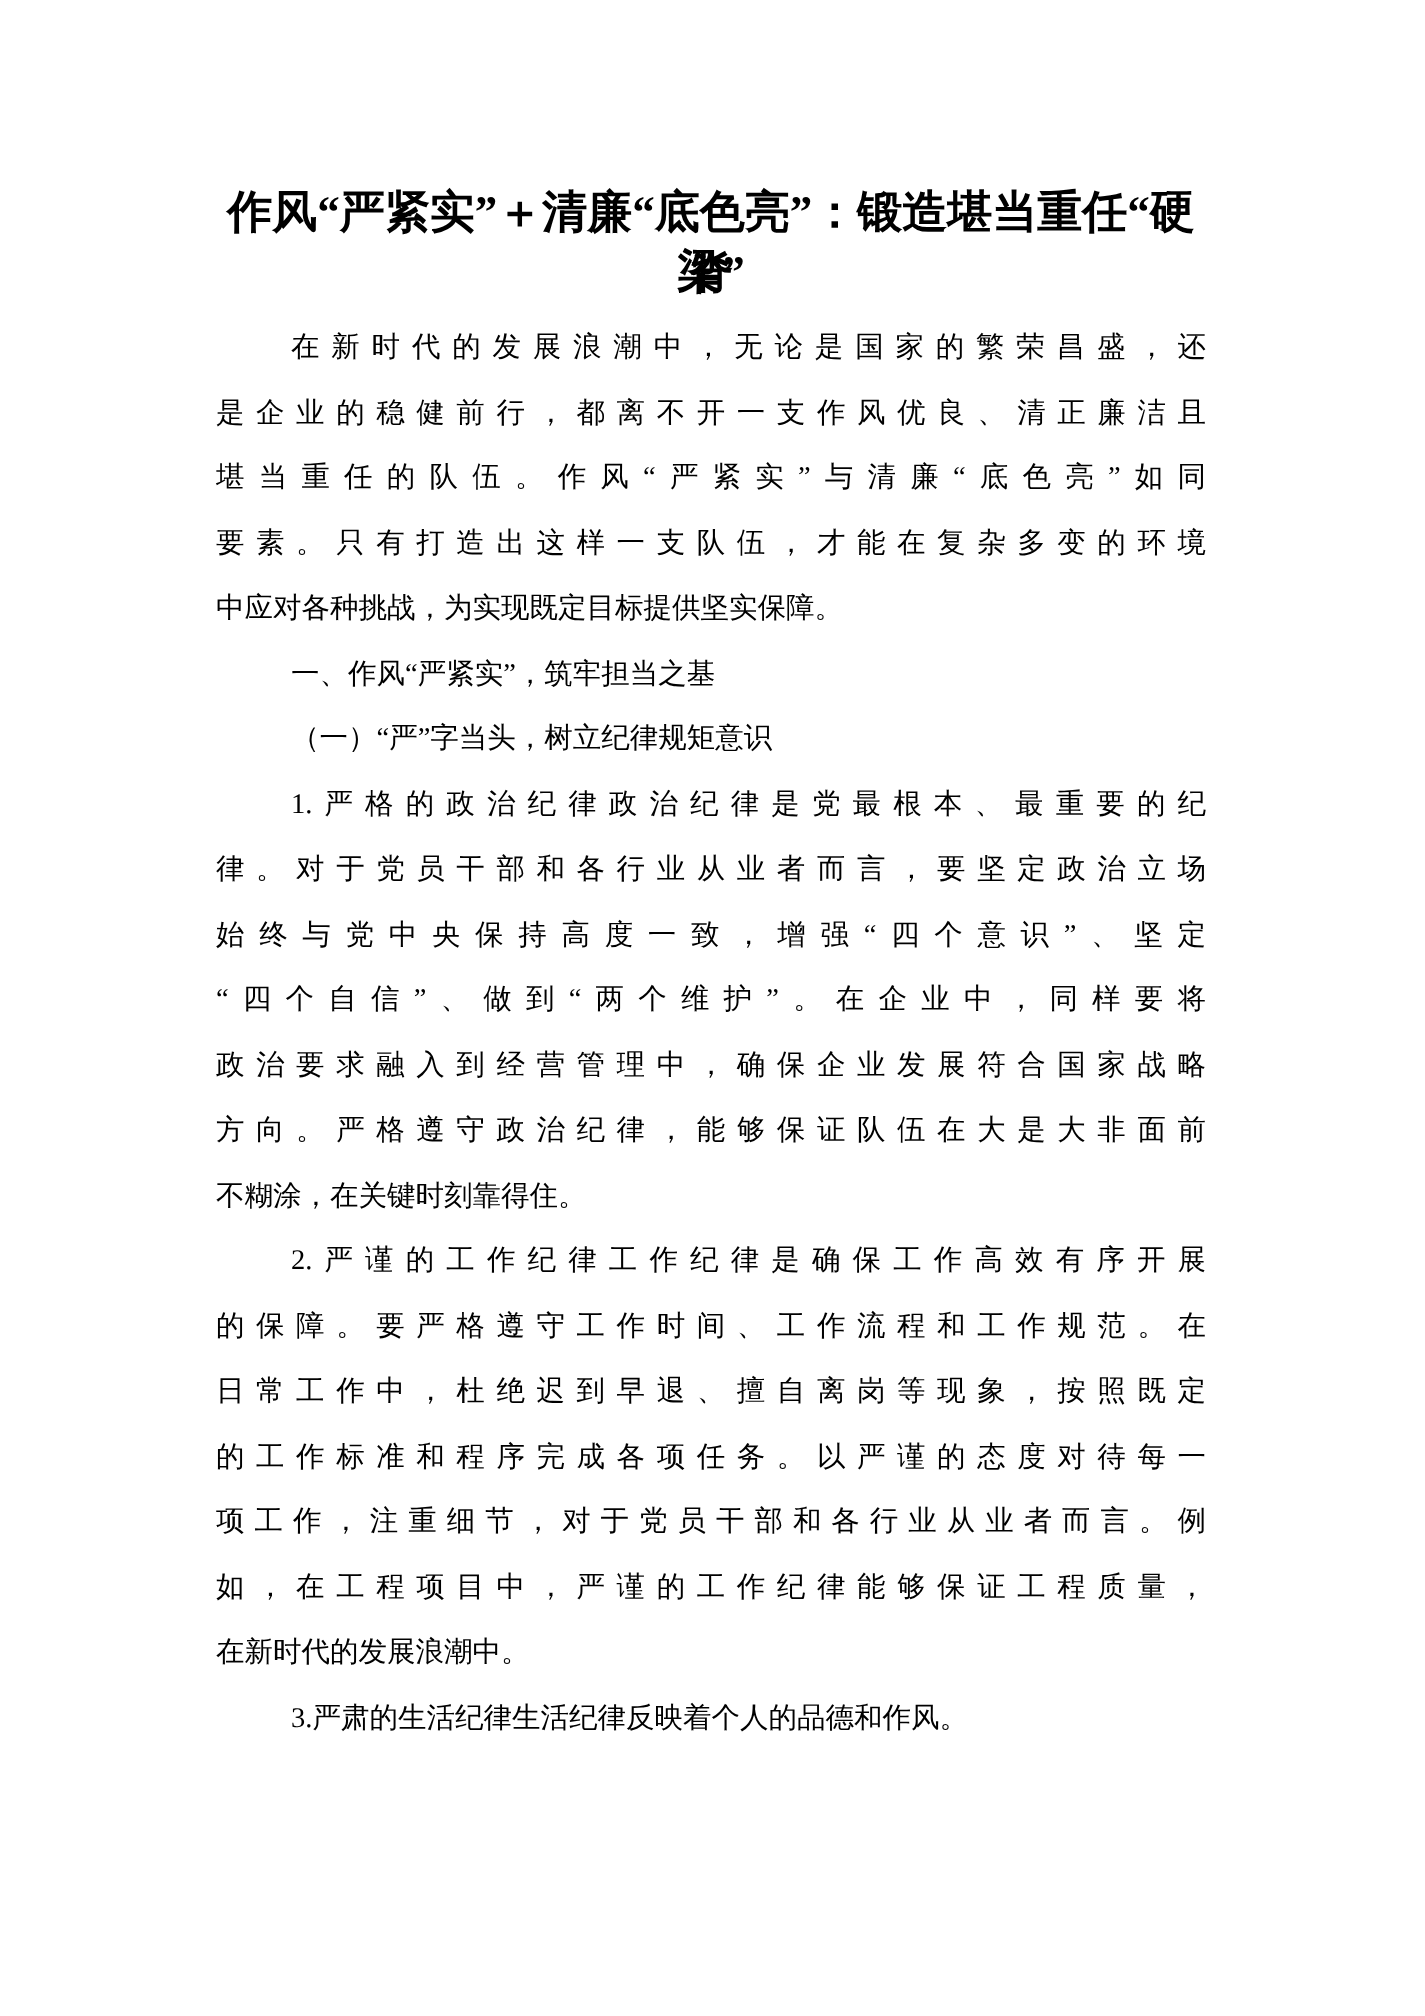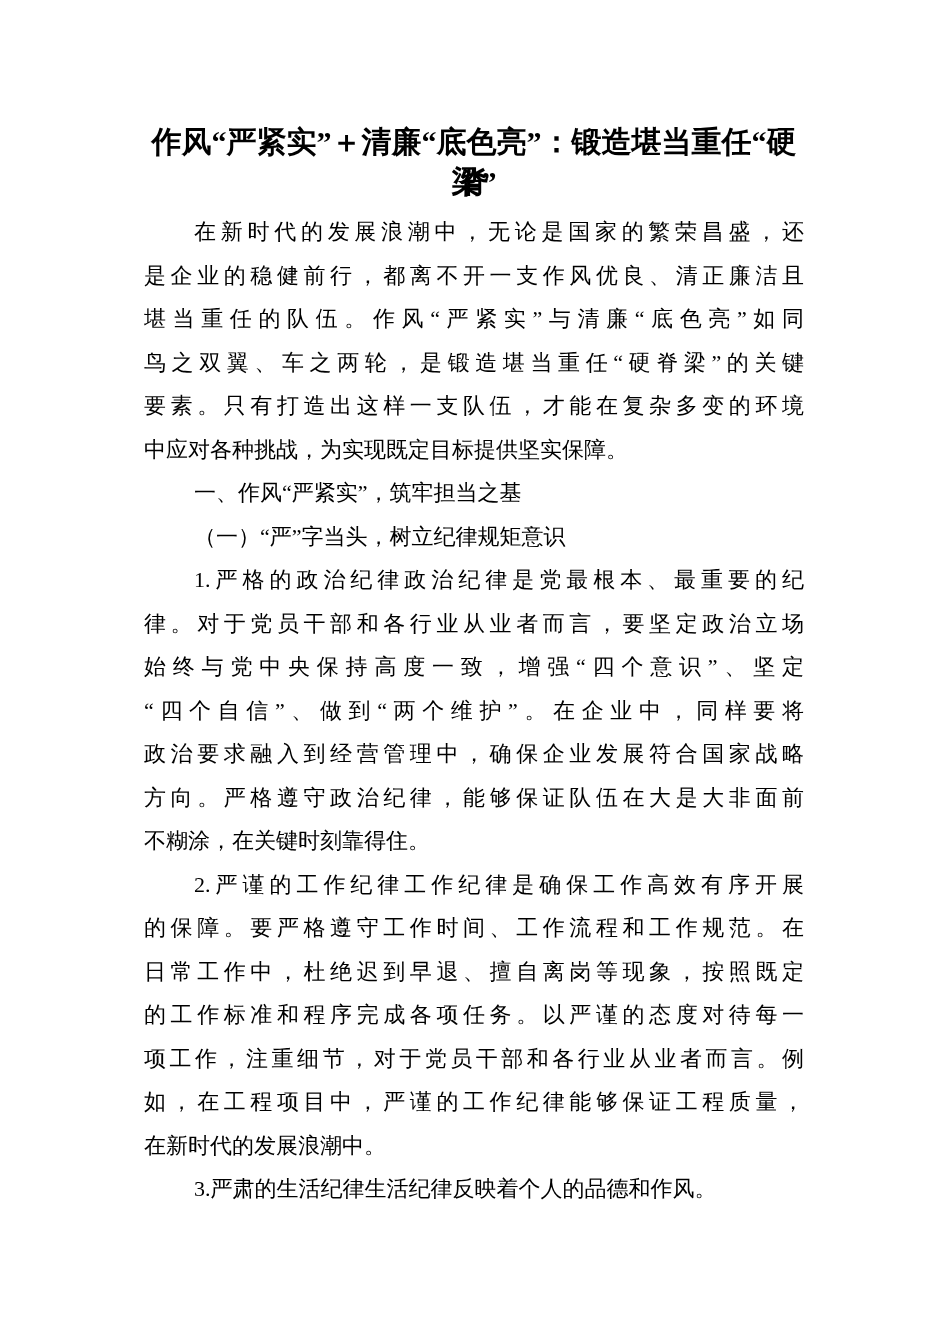--- a/index.html
+++ b/index.html
@@ -26,21 +26,21 @@
     line-height: 40px;
   }
   .title-line {
     text-align: center;
     height: 40px;
   }
   .doc-body {
     margin-top: 8px;
   }
   .line {
-    font-size: 22px;
+    font-size: 19px;
     line-height: 43.5px;
     height: 43.5px;
     text-align: justify;
     text-align-last: justify;
     text-justify: inter-character;
   }
   .line.first {
     text-indent: 50px;
   }
   .line.last {
@@ -58,21 +58,20 @@
     <div class="doc-title">
       <div class="title-line">作风“严紧实”＋清廉“底色亮”：锻造堪当重任“硬脊</div>
       <div class="title-line">梁”</div>
     </div>
 
     <div class="doc-body">
 
       <div class="line first">在新时代的发展浪潮中，无论是国家的繁荣昌盛，还</div>
       <div class="line">是企业的稳健前行，都离不开一支作风优良、清正廉洁且</div>
       <div class="line">堪当重任的队伍。作风“严紧实”与清廉“底色亮”如同</div>
-      <div class="line">鸟之双翼、车之两轮，是锻造堪当重任“硬脊梁”的关键</div>
       <div class="line">要素。只有打造出这样一支队伍，才能在复杂多变的环境</div>
       <div class="line last">中应对各种挑战，为实现既定目标提供坚实保障。</div>
 
       <div class="line first last">一、作风“严紧实”，筑牢担当之基</div>
 
       <div class="line first last">（一）“严”字当头，树立纪律规矩意识</div>
 
       <div class="line first">1.严格的政治纪律政治纪律是党最根本、最重要的纪</div>
       <div class="line">律。对于党员干部和各行业从业者而言，要坚定政治立场</div>
       <div class="line">始终与党中央保持高度一致，增强“四个意识”、坚定</div>

